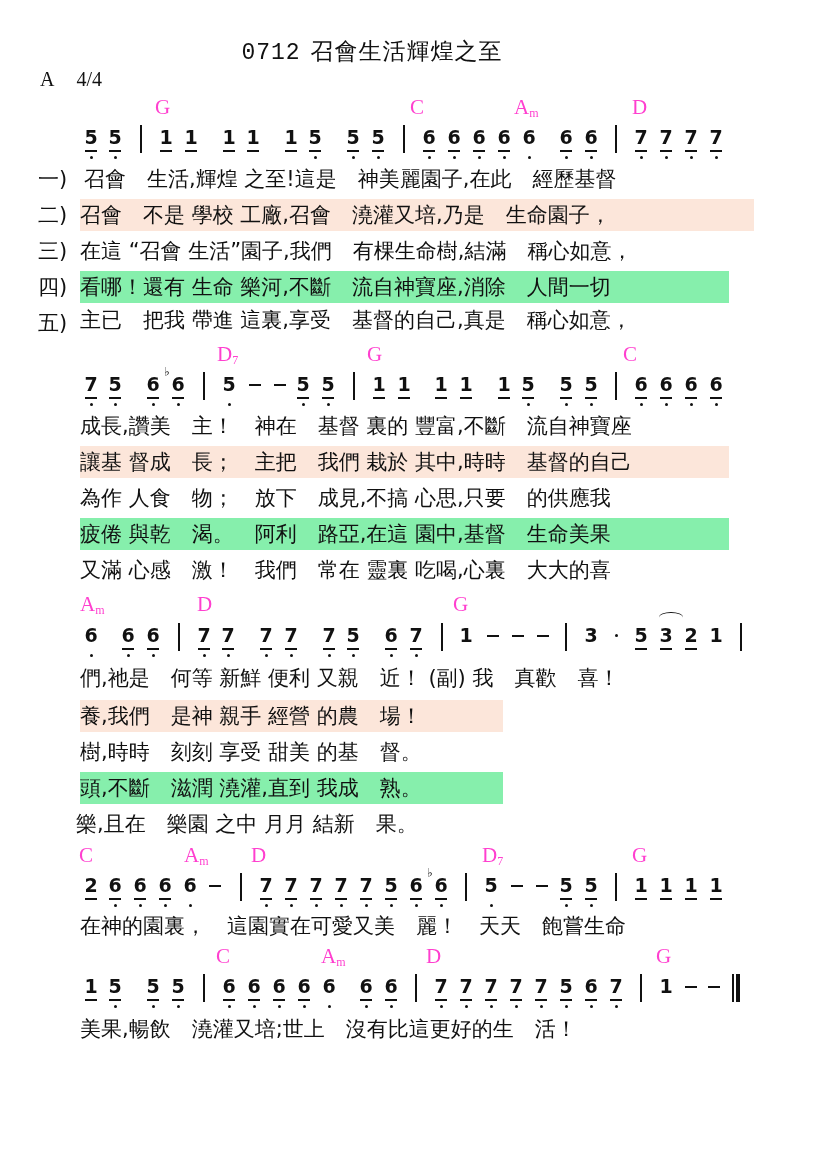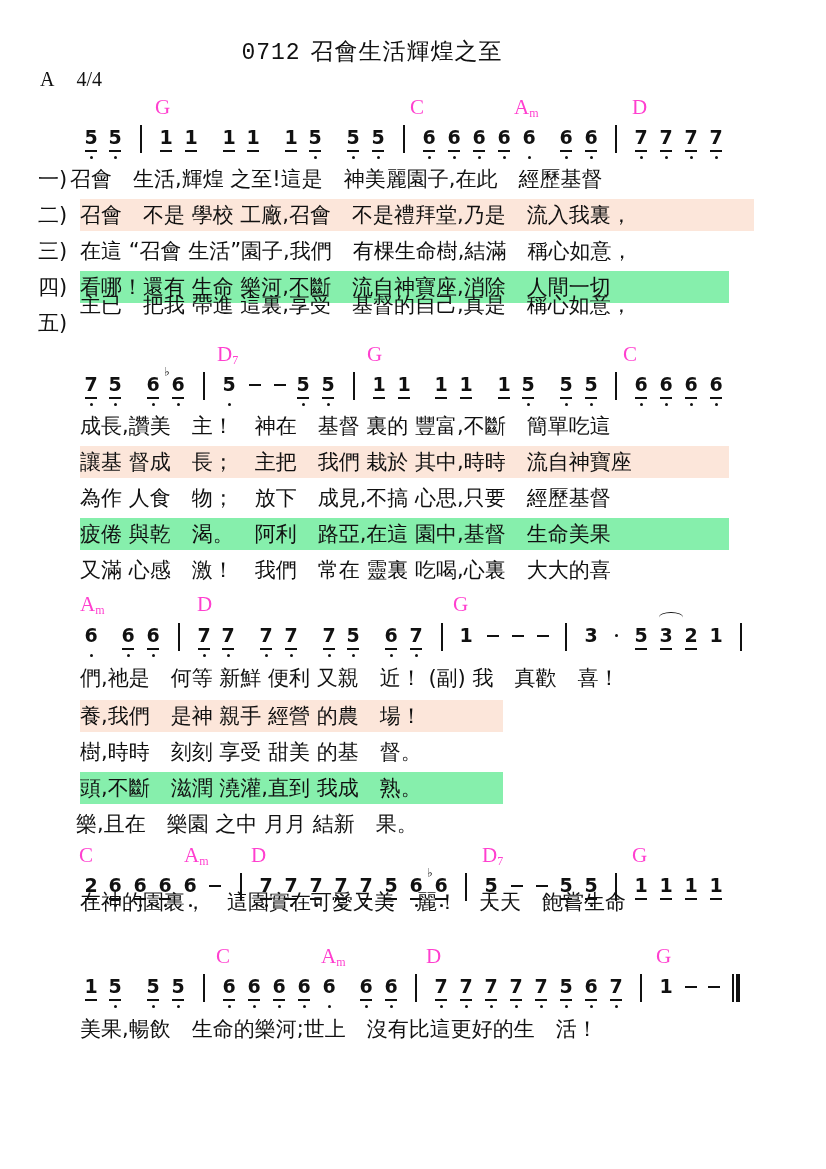--- a/index.html
+++ b/index.html
@@ -65,29 +65,29 @@
   <span class="n u d" style="left:559px">6</span>
     <span class="n u d" style="left:584px">6</span>
   <span class="bar" style="left:615px"></span>
   <span class="n u d" style="left:634px">7</span>
     <span class="n u d" style="left:659px">7</span>
   <span class="n u d" style="left:684px">7</span>
     <span class="n u d" style="left:709px">7</span>
 </div>
 
 <div class="vlabel" style="left:38px;top:163px">一)</div>
-<div class="lyr" style="left:70px;top:163px">召會　生活,輝煌 之至!這是　神美麗園子,在此　經歷基督</div>
+<div class="lyr" style="left:84px;top:163px">召會　生活,輝煌 之至!這是　神美麗園子,在此　經歷基督</div>
 <div class="vlabel" style="left:38px;top:199px">二)</div>
-<div class="lyr peach" style="left:80px;top:199px;width:674px">召會　不是 學校 工廠,召會　不是禮拜堂,乃是　流入我裏，</div>
+<div class="lyr peach" style="left:80px;top:199px;width:674px">召會　不是 學校 工廠,召會　澆灌又培,乃是　生命園子，</div>
 <div class="vlabel" style="left:38px;top:235px">三)</div>
 <div class="lyr" style="left:80px;top:235px">在這 “召會 生活”園子,我們　有棵生命樹,結滿　稱心如意，</div>
 <div class="vlabel" style="left:38px;top:271px">四)</div>
 <div class="lyr green" style="left:80px;top:271px;width:649px">看哪！還有 生命 樂河,不斷　流自神寶座,消除　人間一切</div>
 <div class="vlabel" style="left:38px;top:307px">五)</div>
-<div class="lyr" style="left:80px;top:289px">主已　把我 帶進 這裏,享受　基督的自己,真是　稱心如意，</div>
+<div class="lyr" style="left:80px;top:304px">主已　把我 帶進 這裏,享受　基督的自己,真是　稱心如意，</div>
 
 <div class="chord" style="left:217px;top:342px"><span>D</span><sub>7</sub></div>
 <div class="chord" style="left:367px;top:342px"><span>G</span></div>
 <div class="chord" style="left:623px;top:342px"><span>C</span></div>
 
 <div class="notes" style="left:0;top:373px;width:826px">
   <span class="n u d" style="left:84px">7</span>
     <span class="n u d" style="left:108px">5</span>
   <span class="n u d" style="left:146px">6</span>
     <span class="n u d" style="left:171px"><span class="flatmark">♭</span>6</span>
@@ -106,23 +106,23 @@
     <span class="n u d" style="left:521px">5</span>
   <span class="n u d" style="left:559px">5</span>
     <span class="n u d" style="left:584px">5</span>
   <span class="bar" style="left:615px"></span>
   <span class="n u d" style="left:634px">6</span>
     <span class="n u d" style="left:659px">6</span>
   <span class="n u d" style="left:684px">6</span>
     <span class="n u d" style="left:709px">6</span>
 </div>
 
-<div class="lyr" style="left:80px;top:410px">成長,讚美　主！　神在　基督 裏的 豐富,不斷　簡單吃這</div>
-<div class="lyr peach" style="left:80px;top:446px;width:649px">讓基 督成　長；　主把　我們 栽於 其中,時時　流自神寶座</div>
-<div class="lyr" style="left:80px;top:482px">為作 人食　物；　放下　成見,不搞 心思,只要　經歷基督</div>
+<div class="lyr" style="left:80px;top:410px">成長,讚美　主！　神在　基督 裏的 豐富,不斷　流自神寶座</div>
+<div class="lyr peach" style="left:80px;top:446px;width:649px">讓基 督成　長；　主把　我們 栽於 其中,時時　基督的自己</div>
+<div class="lyr" style="left:80px;top:482px">為作 人食　物；　放下　成見,不搞 心思,只要　的供應我</div>
 <div class="lyr green" style="left:80px;top:518px;width:649px">疲倦 與乾　渴。　阿利　路亞,在這 園中,基督　生命美果</div>
 <div class="lyr" style="left:80px;top:554px">又滿 心感　激！　我們　常在 靈裏 吃喝,心裏　大大的喜</div>
 
 <div class="chord" style="left:80px;top:592px"><span>A</span><sub>m</sub></div>
 <div class="chord" style="left:197px;top:592px"><span>D</span></div>
 <div class="chord" style="left:453px;top:592px"><span>G</span></div>
 
 <div class="notes" style="left:0;top:624px;width:826px">
   <span class="n d" style="left:84px">6</span>
   <span class="n u d" style="left:121px">6</span>
@@ -186,21 +186,21 @@
     <span class="dash" style="left:536px"></span>
   <span class="n u d" style="left:559px">5</span>
     <span class="n u d" style="left:584px">5</span>
   <span class="bar" style="left:615px"></span>
   <span class="n u" style="left:634px">1</span>
     <span class="n u" style="left:659px">1</span>
   <span class="n u" style="left:684px">1</span>
     <span class="n u" style="left:709px">1</span>
 </div>
 
-<div class="lyr" style="left:80px;top:886px">在神的園裏，　這園實在可愛又美　麗！　天天　飽嘗生命</div>
+<div class="lyr" style="left:80px;top:910px">在神的園裏，　這園實在可愛又美　麗！　天天　飽嘗生命</div>
 
 <div class="chord" style="left:216px;top:944px"><span>C</span></div>
 <div class="chord" style="left:321px;top:944px"><span>A</span><sub>m</sub></div>
 <div class="chord" style="left:426px;top:944px"><span>D</span></div>
 <div class="chord" style="left:656px;top:944px"><span>G</span></div>
 
 <div class="notes" style="left:0;top:975px;width:826px">
   <span class="n u" style="left:84px">1</span>
     <span class="n u d" style="left:108px">5</span>
   <span class="n u d" style="left:146px">5</span>
@@ -222,13 +222,13 @@
     <span class="n u d" style="left:559px">5</span>
   <span class="n u d" style="left:584px">6</span>
     <span class="n u d" style="left:609px">7</span>
   <span class="bar" style="left:640px"></span>
   <span class="n" style="left:659px">1</span>
   <span class="dash" style="left:685px"></span>
     <span class="dash" style="left:708px"></span>
   <span class="dbar" style="left:732px"></span>
 </div>
 
-<div class="lyr" style="left:80px;top:1013px">美果,暢飲　生命的樂河;世上　沒有比這更好的生　活！</div>
+<div class="lyr" style="left:80px;top:1013px">美果,暢飲　澆灌又培;世上　沒有比這更好的生　活！</div>
 
 </body></html>

